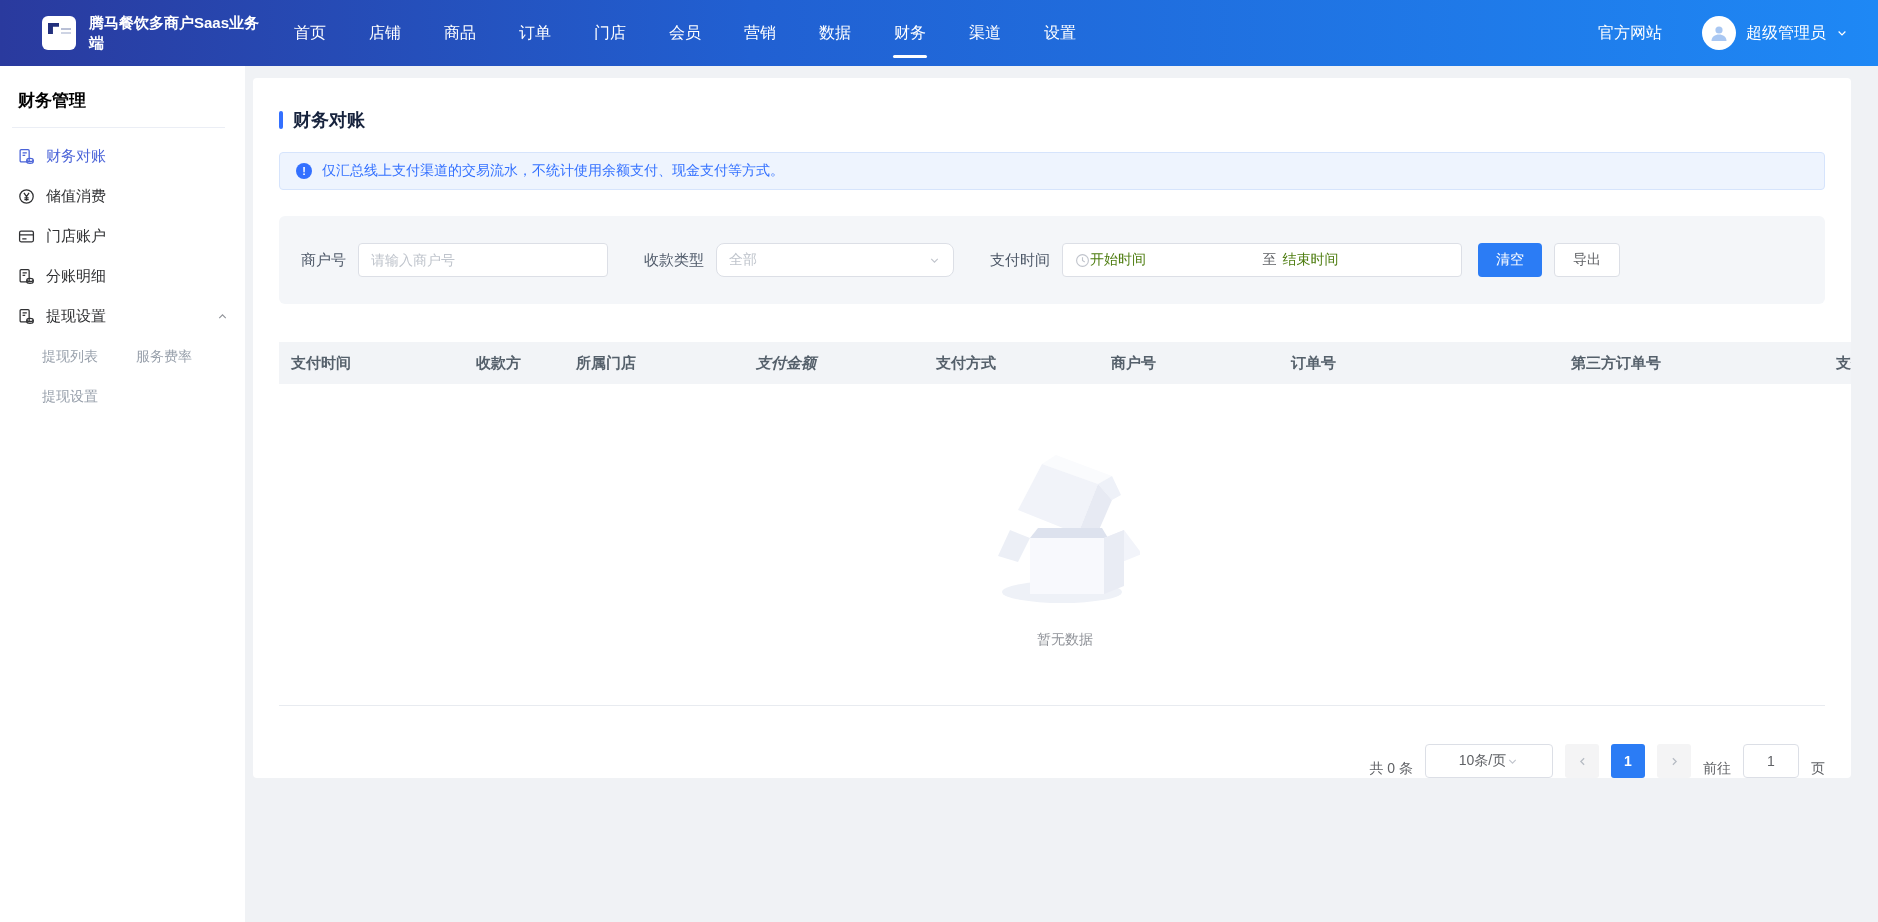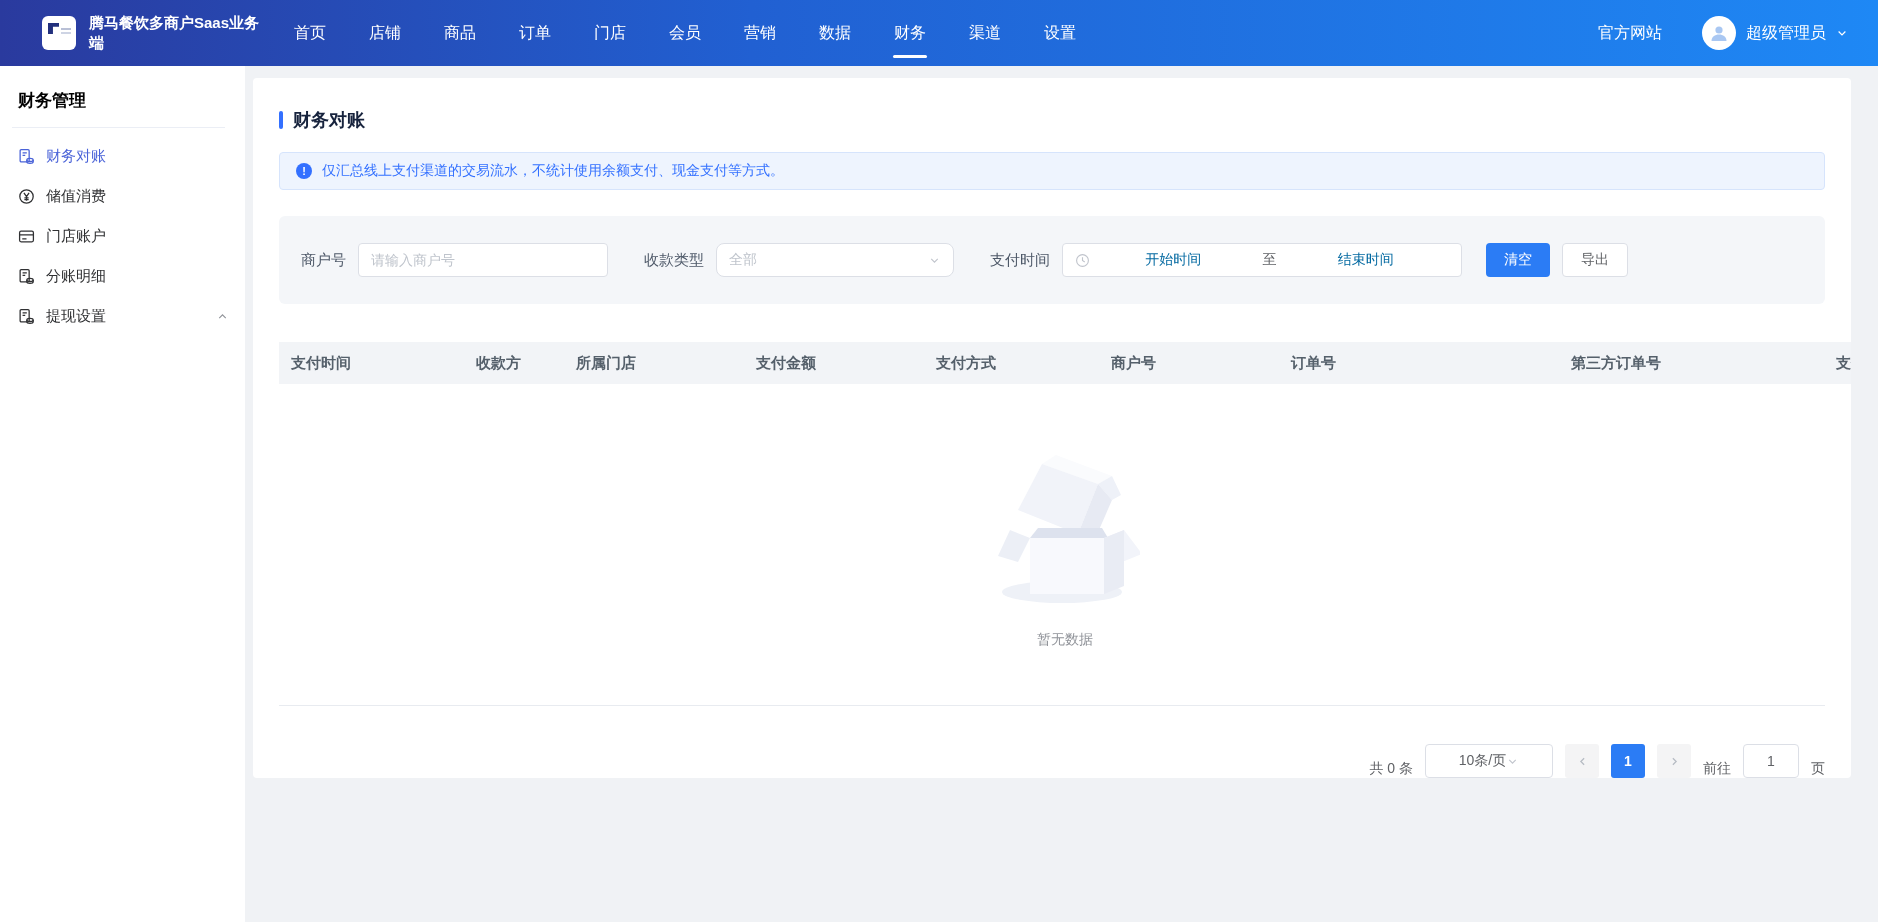--- a/index.html
+++ b/index.html
@@ -50,30 +50,30 @@
   .alert-text{color:#3370ff; font-size:14px;}
   .filter-panel{margin:26px 26px 0; height:88px; background:#f4f6f9; border-radius:6px; display:flex; align-items:center; padding:0 22px;}
   .f-label{font-size:15px; color:#4e5969; margin-right:12px; white-space:nowrap;}
   .f-input{width:250px; height:34px; background:#fff; border:1px solid #dcdfe6; border-radius:4px; padding:0 12px; font-size:14px; color:#606266; outline:none;}
   .f-input::placeholder{color:#bfc4cc;}
   .gap36{width:36px; flex-shrink:0;}
   .f-select{width:238px; height:34px; background:#fff; border:1px solid #dcdfe6; border-radius:8px; display:flex; align-items:center; justify-content:space-between; padding:0 12px; font-size:14px; color:#bfc4cc; cursor:pointer;}
   .f-select .sel-chev{color:#c0c4cc; display:flex;}
   .f-date{width:400px; height:34px; background:#fff; border:1px solid #dcdfe6; border-radius:4px; display:flex; align-items:center; padding:0 12px; cursor:pointer;}
   .clock{color:#c0c4cc; display:flex; flex-shrink:0;}
-  .date-part{flex:1; text-align:center; font-size:14px; color:#0369a1;}
+  .date-part{flex:1; text-align:left; font-size:14px; color:#4d7c0f;}
   .date-sep{font-size:14px; color:#606266; padding:0 6px;}
   .btn{height:34px; border-radius:4px; font-size:14px; padding:0 18px; cursor:pointer; border:none; font-family:inherit;}
-  .btn-primary{background:#2b7cf5; color:#fff; margin-left:24px;}
+  .btn-primary{background:#2b7cf5; color:#fff; margin-left:16px;}
   .btn-default{background:#fff; border:1px solid #dcdfe6; color:#606266; margin-left:12px;}
   .table-wrap{margin:38px 0 0 26px; width:1572px; overflow:hidden;}
   .thead{display:flex; align-items:center; background:#f2f4f7; height:42px; width:1745px;}
   .th{padding-left:12px; font-size:15px; font-weight:bold; color:#55606b; flex-shrink:0; white-space:nowrap;}
   .th:nth-child(1){width:185px;} .th:nth-child(2){width:100px;}
-  .th:nth-child(3){width:180px;} .th:nth-child(4){width:180px;}
+  .th:nth-child(3){width:180px;} .th:nth-child(4){width:180px;font-style:italic;}
   .th:nth-child(5){width:175px;} .th:nth-child(6){width:180px;}
   .th:nth-child(7){width:280px;} .th:nth-child(8){width:265px;}
   .th:nth-child(9){width:180px;}
   .empty-wrap{display:flex; flex-direction:column; align-items:center; margin-top:58px;}
   .empty-text{color:#909399; font-size:14px; margin-top:24px;}
   .bottom-divider{position:absolute; left:26px; right:26px; bottom:72px; height:1px; background:#e8ebf0;}
   .pagination{position:absolute; right:26px; bottom:0; height:72px; display:flex; align-items:flex-end; gap:12px; font-size:14px; color:#606266;margin-left:24px;}
   .page-size{width:128px; height:34px; background:#fff; border:1px solid #dcdfe6; border-radius:4px; display:flex; align-items:center; justify-content:center; cursor:pointer;}
   .pg-btn{width:34px; height:34px; border-radius:3px; background:#f4f4f5; display:flex; align-items:center; justify-content:center; color:#b7bcc4; cursor:pointer;}
   .pg-cur{width:34px; height:34px; border-radius:3px; background:#2b7cf5; color:#fff; display:flex; align-items:center; justify-content:center; font-weight:bold; cursor:pointer;}
@@ -167,20 +167,25 @@
         <path d="M8.3 11.2v1.8c0 .85 1.35 1.5 3 1.5s3-.65 3-1.5v-1.8"></path>
       </svg>
       <span>提现设置</span>
       <span class="chev">
         <svg width="13" height="13" viewBox="0 0 16 16">
             <polyline points="4,10 8,6 12,10" fill="none" stroke="currentColor" stroke-width="1.4"></polyline>
           </svg>
       </span>
     </div>
 
+    <div class="side-sub">
+      <span class="side-sub-item">提现列表</span>
+      <span class="side-sub-item">服务费率</span>
+      <span class="side-sub-item">提现设置</span>
+    </div>
   </aside>
 
   <main class="content">
     <div class="card">
 
       <div class="page-title-row">
         <span class="title-bar"></span>
         <span class="page-title">财务对账</span>
       </div>
 

